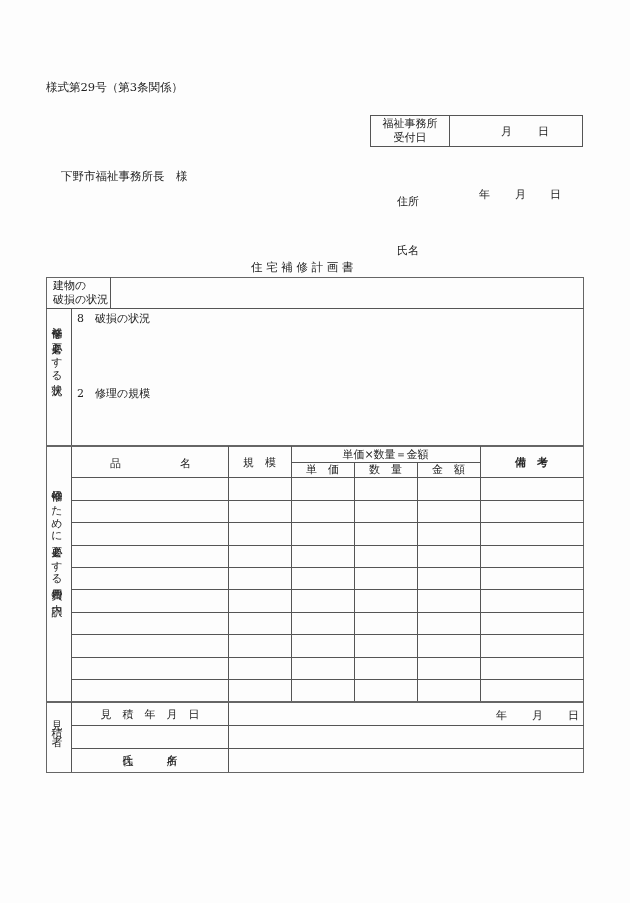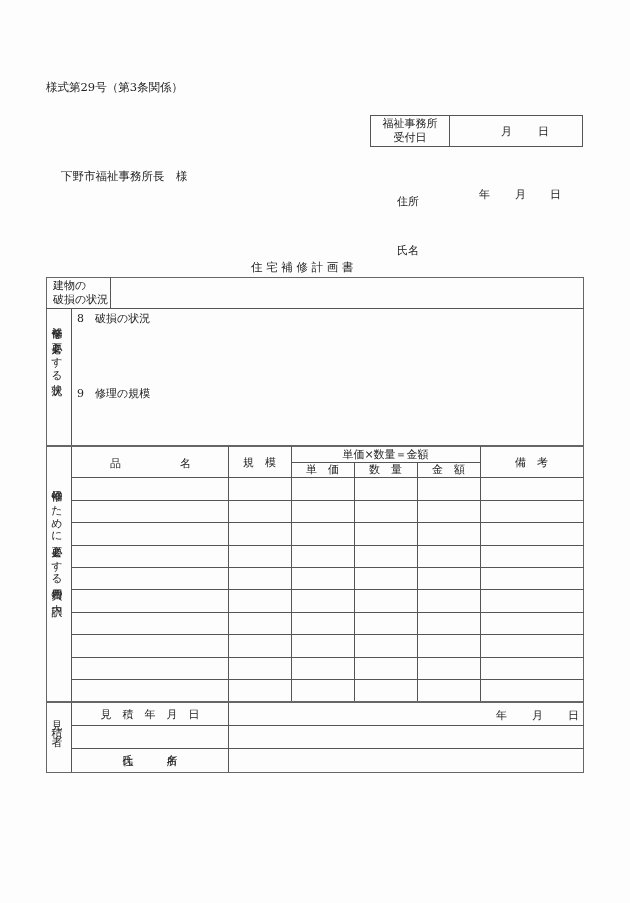--- a/index.html
+++ b/index.html
@@ -49,42 +49,42 @@
   <div>建物の</div>
   <div>破損の状況</div>
 </div>
 <div class="abs" style="left:111px;top:278px;width:471px;height:29px;"></div>
 <div class="hl" style="left:46px;top:308px;width:538px;"></div>
 
 <div class="vl" style="left:71px;top:308px;height:394px;"></div>
 <div class="vtext" style="left:50px;top:318px;">補修を必要とする状況</div>
 <div class="abs" style="left:77px;top:311px;">8　破損の状況</div>
 <div class="abs" style="left:72px;top:325px;width:510px;height:55px;"></div>
-<div class="abs" style="left:77px;top:386px;">9　修理の規模</div>
+<div class="abs" style="left:77px;top:386px;">2　修理の規模</div>
 <div class="abs" style="left:72px;top:400px;width:510px;height:44px;"></div>
 
 <div class="hl thick" style="left:46px;top:445px;width:538px;"></div>
 
 <div class="vtext" style="left:50px;top:481px;">補修のために必要とする費用の内訳</div>
 
 <div class="vl" style="left:228px;top:446px;height:326px;"></div>
 <div class="vl" style="left:291px;top:446px;height:256px;"></div>
 <div class="vl" style="left:354px;top:462px;height:240px;"></div>
 <div class="vl" style="left:417px;top:462px;height:240px;"></div>
 <div class="vl" style="left:480px;top:446px;height:256px;"></div>
 <div class="hl" style="left:291px;top:462px;width:189px;"></div>
 
 <div class="abs" style="left:110px;top:456px;">品</div>
 <div class="abs" style="left:180px;top:456px;">名</div>
 <div class="cell" style="left:228px;top:447px;width:63px;height:30px;">規　模</div>
 <div class="cell" style="left:291px;top:446px;width:189px;height:16px;">単価×数量＝金額</div>
 <div class="cell" style="left:291px;top:462px;width:63px;height:15px;">単　価</div>
 <div class="cell" style="left:354px;top:462px;width:63px;height:15px;">数　量</div>
 <div class="cell" style="left:417px;top:462px;width:63px;height:15px;">金　額</div>
-<div class="cell" style="left:480px;top:447px;width:103px;height:30px;">備　考</div>
+<div class="cell" style="left:480px;top:447px;width:103px;height:30px;font-weight:bold;">備　考</div>
 
 <div class="hl" style="left:71px;top:477px;width:513px;"></div>
 <div class="hl" style="left:71px;top:500px;width:513px;"></div>
 <div class="hl" style="left:71px;top:522px;width:513px;"></div>
 <div class="hl" style="left:71px;top:545px;width:513px;"></div>
 <div class="hl" style="left:71px;top:567px;width:513px;"></div>
 <div class="hl" style="left:71px;top:589px;width:513px;"></div>
 <div class="hl" style="left:71px;top:612px;width:513px;"></div>
 <div class="hl" style="left:71px;top:634px;width:513px;"></div>
 <div class="hl" style="left:71px;top:657px;width:513px;"></div>

